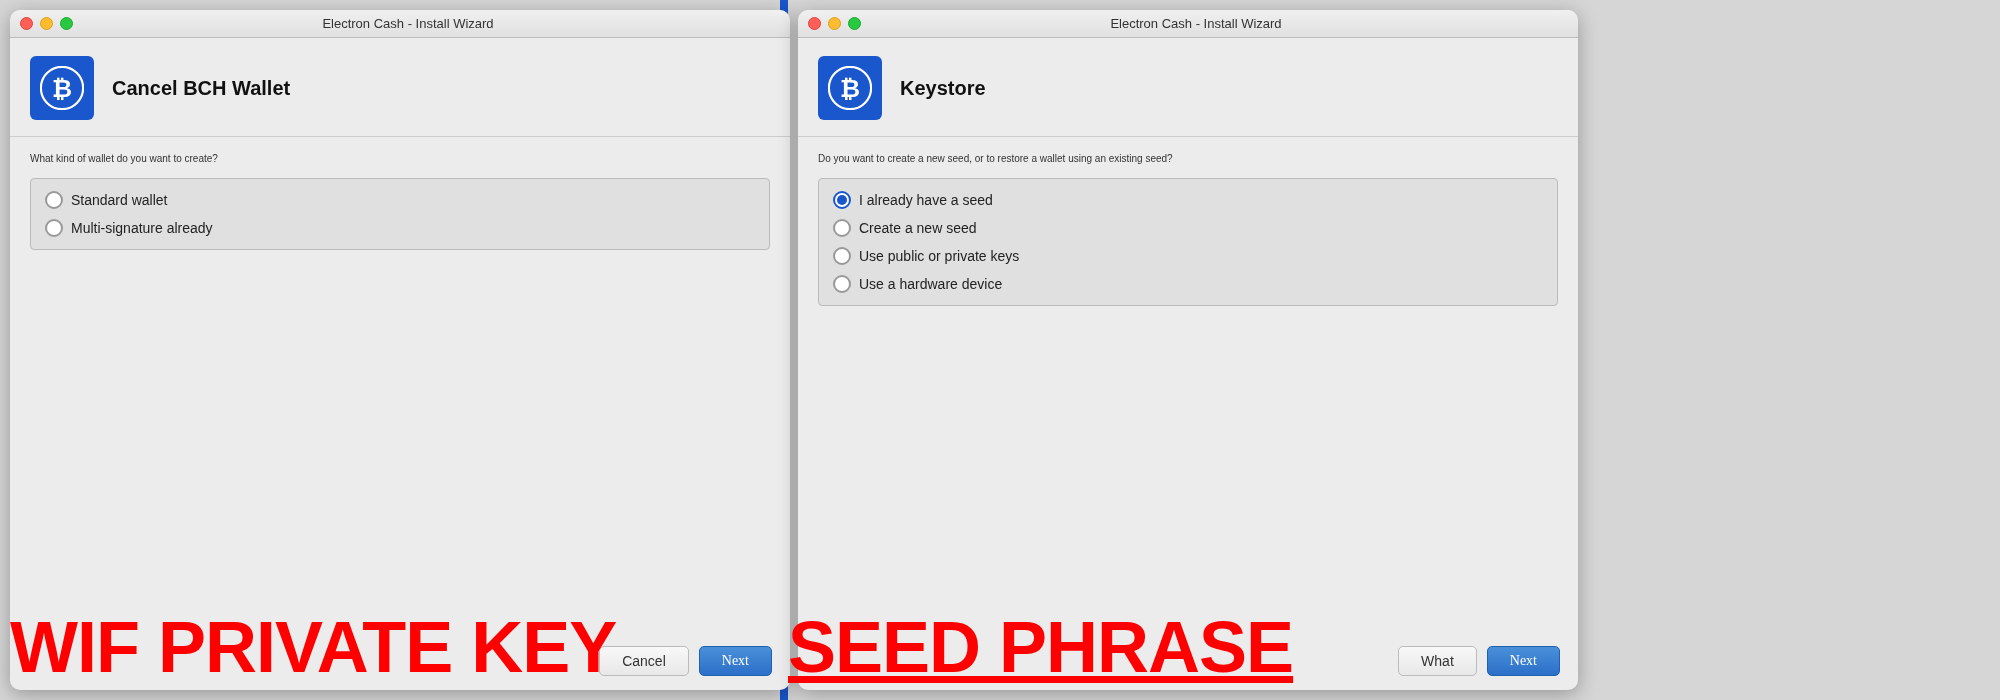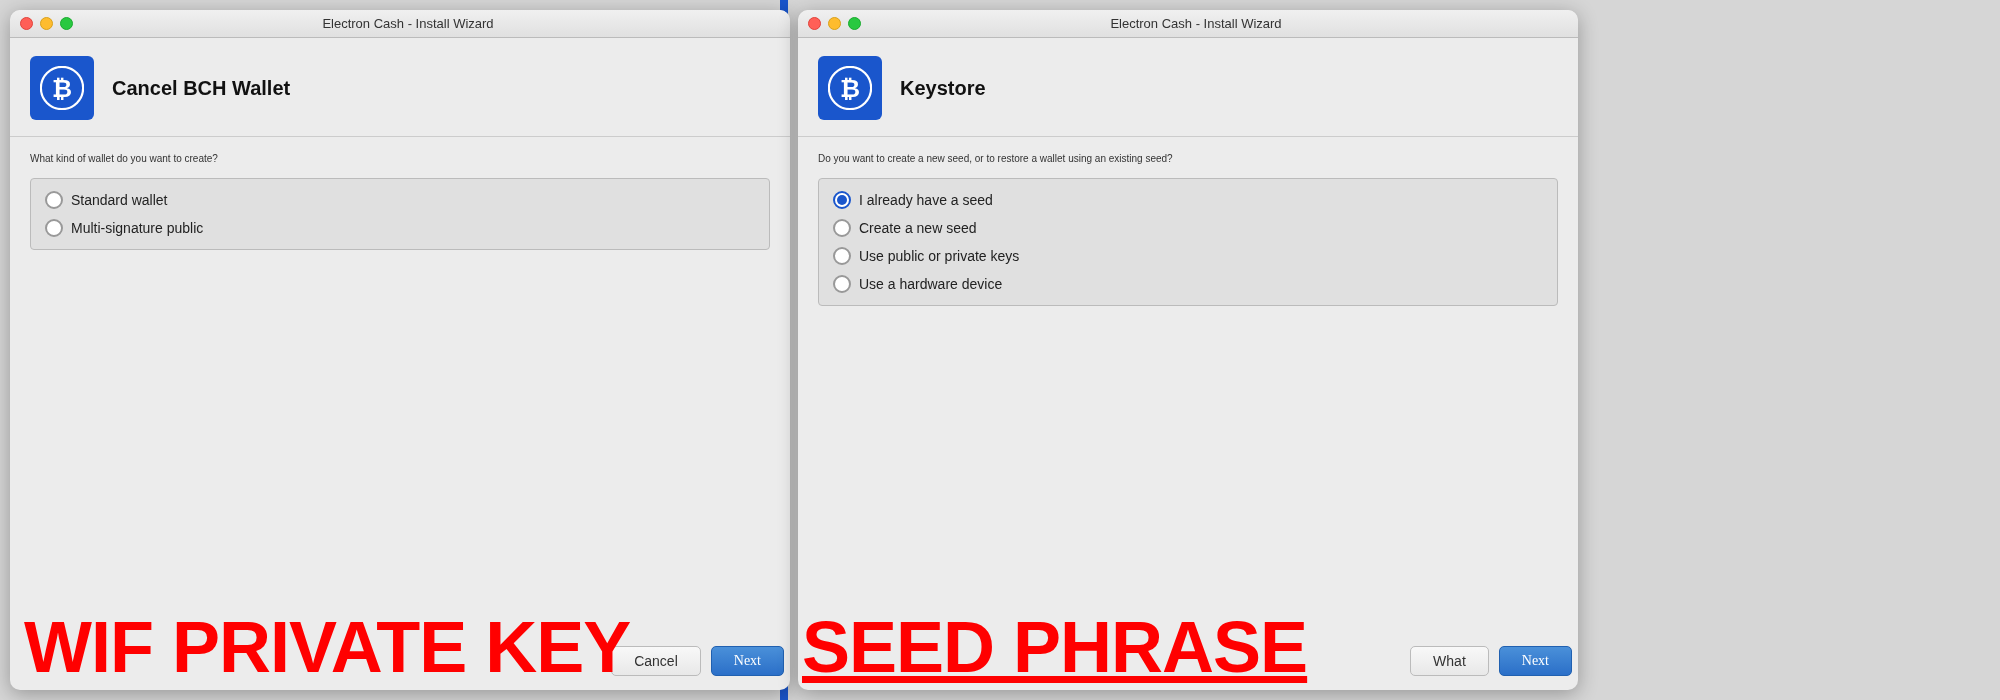--- a/index.html
+++ b/index.html
@@ -145,21 +145,21 @@
       height: 10px;
       background: #1a56cc;
       border-radius: 50%;
     }
 
     
     .wizard-footer {
       display: flex;
       justify-content: flex-end;
       align-items: center;
-      padding: 10px 6px 14px 18px;
+      padding: 10px 18px 14px 18px;
       gap: 10px;
     }
     .btn {
       padding: 6px 22px;
       border-radius: 5px;
       font-size: 14px;
       cursor: pointer;
       border: 1px solid #bbb;
     }
     .btn-cancel, .btn-back {
@@ -204,21 +204,20 @@
       position: absolute;
       bottom: 12px;
       left: 10px;
       font-size: 72px;
       font-weight: 900;
       color: #ff0000;
       font-family: Arial Black, Arial, sans-serif;
       letter-spacing: -1px;
       text-transform: uppercase;
       white-space: nowrap;
-      margin-left: 14px;
     }
 
     .right-area .big-label {
       left: 0;
       text-decoration: underline;
     }
 
     
     .right-area .panel {
       width: 780px;
@@ -255,21 +254,21 @@
         <div class="wizard-question">What kind of wallet do you want to create?</div>
         <div class="options-box">
 
           <label class="radio-option">
             <div class="radio-circle"></div>
             <span>Standard wallet</span>
           </label>
 
           <label class="radio-option">
             <div class="radio-circle"></div>
-            <span>Multi-signature public</span>
+            <span>Multi-signature already</span>
           </label>
 
         </div>
       </div>
 
       <div class="wizard-footer">
         <button class="btn btn-cancel">Cancel</button>
         <button class="btn btn-next">Next</button>
       </div>
     </div>

